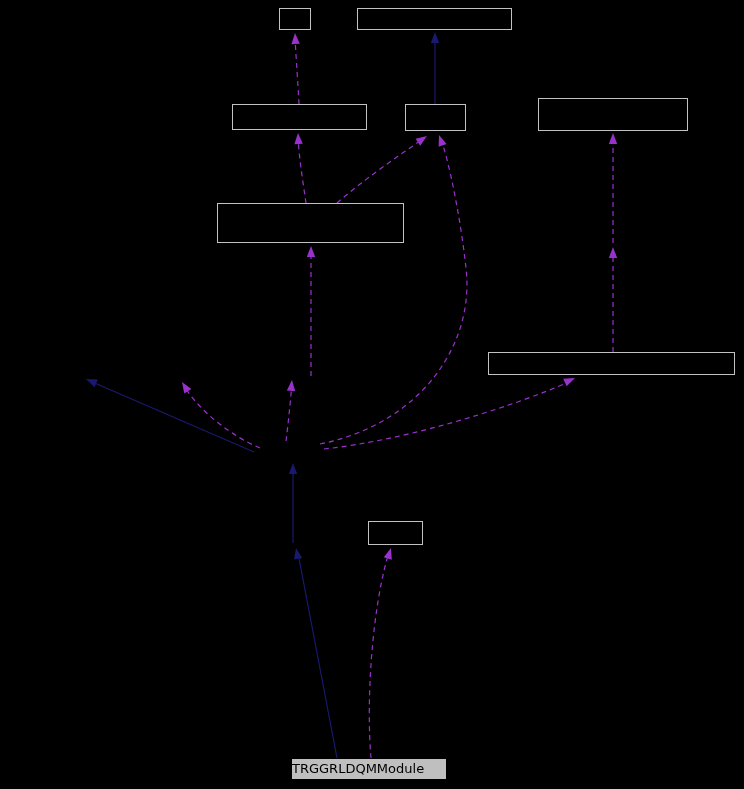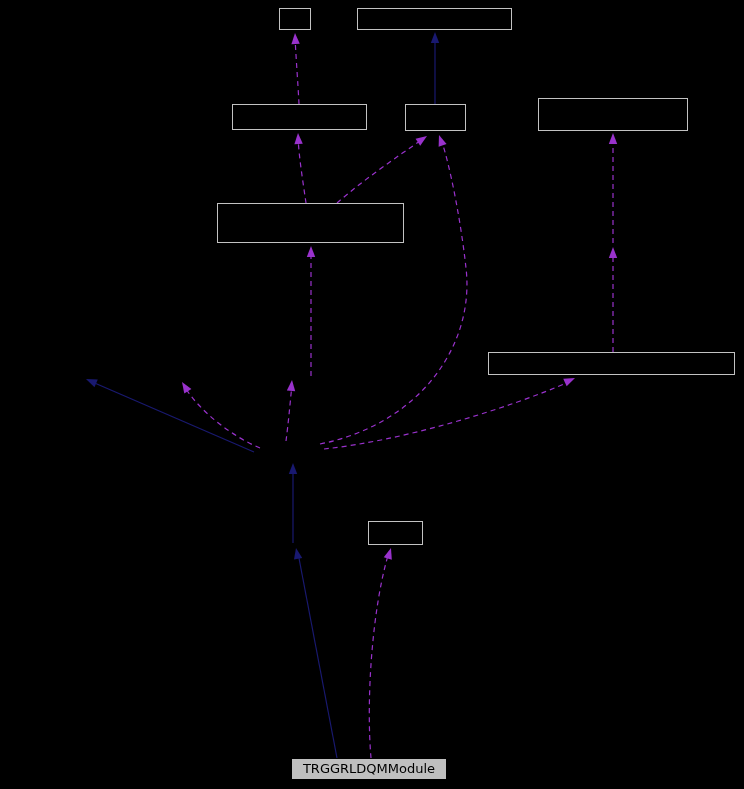--- a/index.html
+++ b/index.html
@@ -14,21 +14,20 @@
   #edge-layer {
     position: absolute;
     left: 0; top: 0;
     width: 744px; height: 789px;
   }
   #node-layer .node {
     position: absolute;
     box-sizing: border-box;
     border: 1px solid #c2c2c2;
     background: transparent;
-    text-align: center;
     white-space: nowrap;
     overflow: hidden;
   }
   #node-layer .node.main {
     background: #bfbfbf;
     border: 1px solid #000;
     color: #000;
     font-size: 13px;
   }
 </style>

